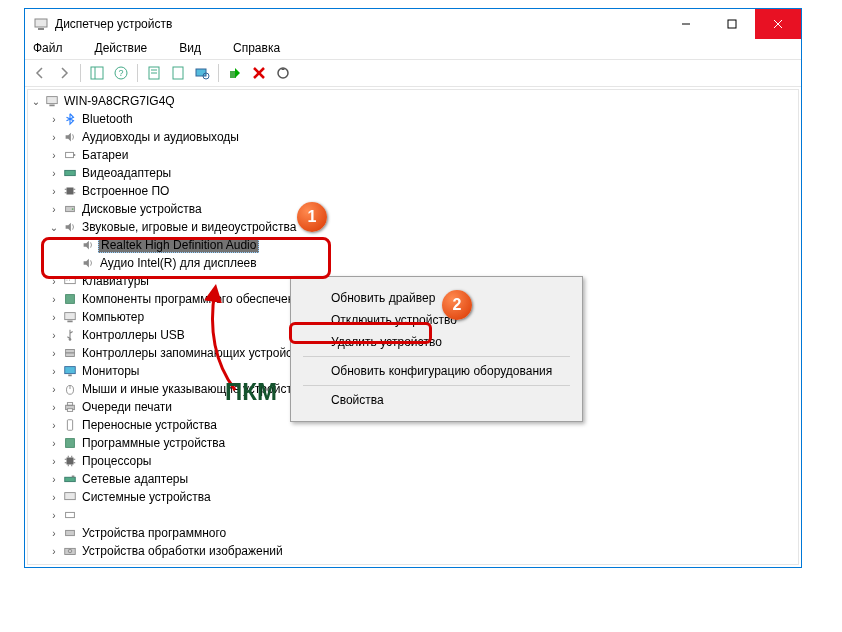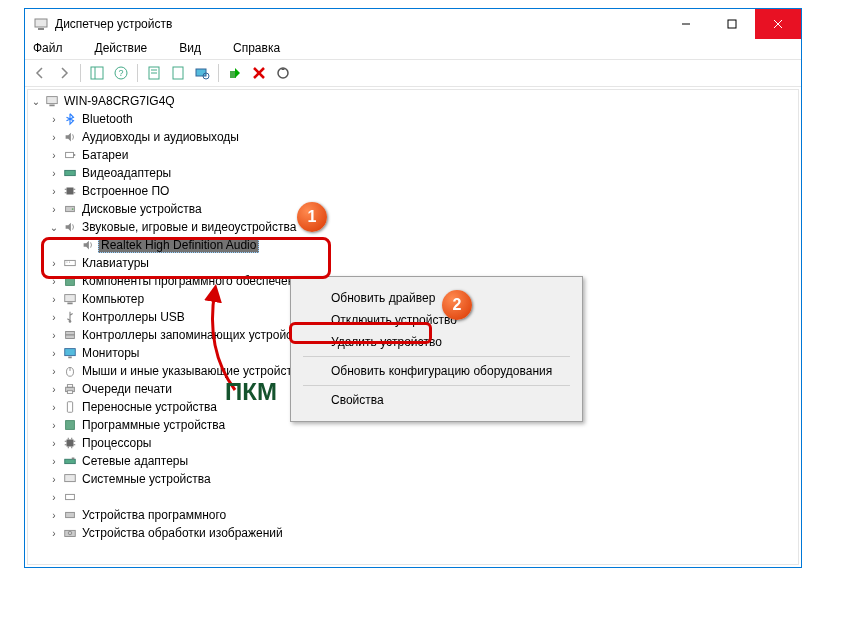--- a/index.html
+++ b/index.html
@@ -232,20 +232,30 @@
     <div class="node lvl2 selected">
       <span class="expander"></span>
       <span class="icon">
             <svg class="dev-icon" viewBox="0 0 16 16">
               <path d="M3 6 L6 6 L9 3 L9 13 L6 10 L3 10 Z" fill="#888"></path>
               <path d="M11 5 Q13 8 11 11" fill="none" stroke="#888"></path>
             </svg>
           </span>
       <span class="label">Realtek High Definition Audio</span>
     </div>
+    <div class="node lvl2">
+      <span class="expander"></span>
+      <span class="icon">
+            <svg class="dev-icon" viewBox="0 0 16 16">
+              <path d="M3 6 L6 6 L9 3 L9 13 L6 10 L3 10 Z" fill="#888"></path>
+              <path d="M11 5 Q13 8 11 11" fill="none" stroke="#888"></path>
+            </svg>
+          </span>
+      <span class="label">Аудио Intel(R) для дисплеев</span>
+    </div>
     <div class="node lvl1">
       <span class="expander">›</span>
       <span class="icon">
             <svg class="dev-icon" viewBox="0 0 16 16">
               <rect x="2" y="5" width="12" height="6" fill="none" stroke="#888"></rect>
               <line x1="4" y1="7" x2="5" y2="7" stroke="#888"></line>
               <line x1="7" y1="7" x2="8" y2="7" stroke="#888"></line>
             </svg>
           </span>
       <span class="label">Клавиатуры</span>

